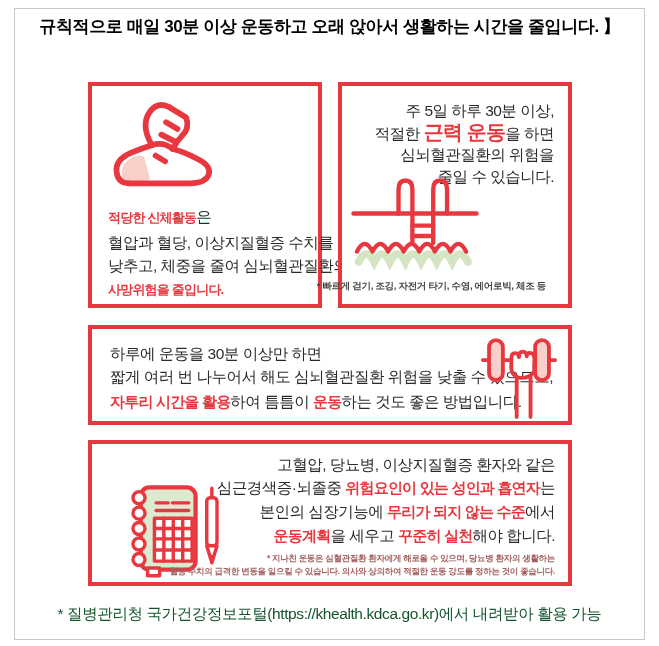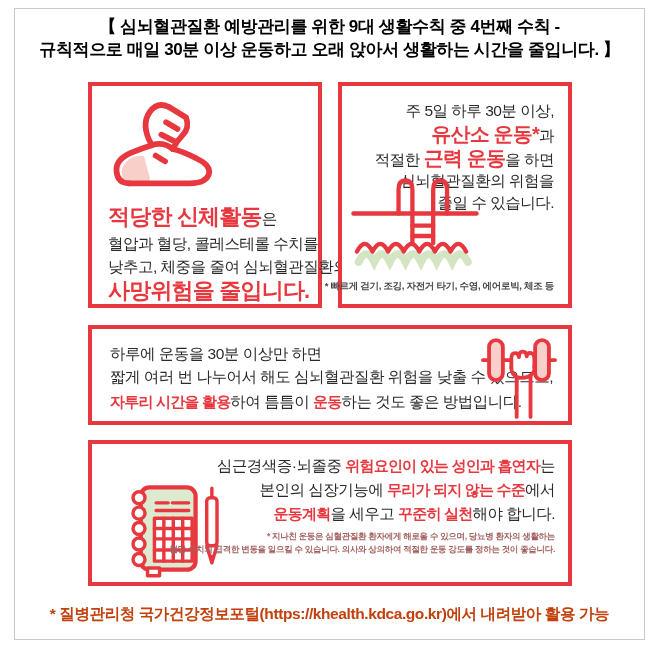--- a/index.html
+++ b/index.html
@@ -24,36 +24,36 @@
   .card{
     position:absolute;border:4px solid var(--red);background:#fff;box-sizing:border-box;
   }
   .card-activity{left:88px;top:82px;width:234px;height:226px;}
   .card-aerobic{left:338px;top:82px;width:234px;height:226px;}
   .card-spare{left:88px;top:325px;width:484px;height:100px;}
   .card-plan{left:88px;top:440px;width:484px;height:146px;}
 
   .nowrap{white-space:nowrap;}
   .blk{font-size:15.5px;color:#2a2a2a;letter-spacing:-0.5px;}
-  .red-big{font-size:22px;font-weight:bold;color:var(--red);letter-spacing:-0.8px;}
+  .red-big{font-size:13px;font-weight:bold;color:var(--red);letter-spacing:-0.8px;}
   .red-mid{font-size:15px;font-weight:bold;color:var(--red);letter-spacing:-0.8px;}
 
   
   .sneaker-wrap{position:absolute;left:14px;top:10px;width:124px;height:104px;}
   .c1-text{position:absolute;left:16px;top:118px;line-height:23px;}
   .c1-text .l1{line-height:26px;}
 
   
   .c2-text{
     position:absolute;right:14px;top:14px;display:flex;flex-direction:column;
     align-items:flex-end;line-height:22px;text-align:left;
   }
   .pool-wrap{position:absolute;left:8px;top:88px;width:130px;height:98px;}
   .c2-foot{
-    position:absolute;right:14px;bottom:11px;font-size:9.5px;color:#4a4343;
+    position:absolute;right:22px;bottom:11px;font-size:9.5px;color:#4a4343;
     letter-spacing:-0.3px;white-space:nowrap;font-weight:bold;
   }
 
   
   .c3-text{position:absolute;left:18px;top:13px;line-height:23px;}
   .c3-text .l3{line-height:27px;}
   .dumbbell-wrap{position:absolute;right:10px;top:5px;width:78px;height:86px;}
 
   
   .c4-text{
@@ -61,31 +61,30 @@
     align-items:flex-end;line-height:22px;text-align:right;
   }
   .c4-foot{
     margin-top:4px;font-size:8.5px;line-height:13px;color:#a3625f;
     letter-spacing:-0.3px;font-weight:bold;
   }
   .notebook-wrap{position:absolute;left:22px;top:40px;width:116px;height:96px;}
 
   .footer-note{
     position:absolute;top:604px;left:0;width:659px;text-align:center;
-    font-size:15.5px;font-weight:bold;color:#c2410c;letter-spacing:-0.4px;
+    font-size:15.5px;font-weight:normal;color:#14532d;letter-spacing:-0.4px;
   }
   svg{display:block;}
 </style>
 </head>
 <body>
 
 <div class="frame"></div>
 
 <div class="title">
-  <div>【 심뇌혈관질환 예방관리를 위한 9대 생활수칙 중 4번째 수칙 -</div>
   <div>규칙적으로 매일 30분 이상 운동하고 오래 앉아서 생활하는 시간을 줄입니다. 】</div>
 </div>
 
 <div class="card card-activity">
   <div class="sneaker-wrap">
     <svg viewBox="0 0 130 108" width="124" height="104">
       <path d="M17 85 Q14 73 24 66 Q32 60 40 63 L46 86 Q46 89 42 89 L23 89 Q18 89 17 85 Z" fill="#F8CFC9" stroke="none"></path>
       <g fill="none" stroke="#E8383F" stroke-width="6" stroke-linecap="round" stroke-linejoin="round">
         <path d="M24 91 Q12 91 11 78 Q10 66 26 59 Q38 54 48 51"></path>
         <path d="M24 91 L88 91 Q105 91 108 81 Q110 72 95 65 Q82 58 70 55"></path>
@@ -95,32 +94,29 @@
         <path d="M63 27 L75 34"></path>
         <path d="M58 40 L72 47"></path>
         <path d="M52 62 L62 68"></path>
       </g>
     </svg>
   </div>
   <div class="c1-text">
     <div class="l1 nowrap">
       <span class="red-big">적당한 신체활동</span><span class="blk">은</span>
     </div>
-    <div class="blk nowrap">혈압과 혈당, 콜레스테롤 수치를</div>
+    <div class="blk nowrap">혈압과 혈당, 이상지질혈증 수치를</div>
     <div class="blk nowrap">낮추고, 체중을 줄여 심뇌혈관질환의</div>
     <div class="red-big nowrap" style="line-height:26px;">사망위험을 줄입니다.</div>
   </div>
 </div>
 
 <div class="card card-aerobic">
   <div class="c2-text">
     <div class="blk nowrap">주 5일 하루 30분 이상,</div>
-    <div class="nowrap" style="line-height:24px;">
-      <span class="red-big" style="font-size:20px;">유산소 운동*</span><span class="blk">과</span>
-    </div>
     <div class="nowrap" style="line-height:20px;">
       <span class="blk">적절한 </span><span class="red-big" style="font-size:20px;">근력 운동</span><span class="blk">을 하면</span>
     </div>
     <div class="blk nowrap">심뇌혈관질환의 위험을</div>
     <div class="blk nowrap">줄일 수 있습니다.</div>
   </div>
   <div class="pool-wrap">
     <svg viewBox="0 0 150 110" width="130" height="98">
       <g fill="none" stroke="#D3E5C2" stroke-width="9" stroke-linecap="round">
         <path d="M10 100 Q19 82 28 100 Q37 82 46 100 Q55 82 64 100 Q73 82 82 100 Q91 82 100 100 Q109 82 118 100 Q127 82 136 100"></path>
@@ -176,20 +172,21 @@
         <path d="M53 40 V90 M64 40 V90 M75 40 V90 M42 52 H86 M42 64 H86 M42 77 H86" fill="none" stroke-width="4"></path>
         <rect x="34" y="98" width="14" height="9" fill="#fff" stroke-width="4"></rect>
         <path d="M109 15 V5" fill="none" stroke-width="4"></path>
         <rect x="103" y="16" width="12" height="56" rx="4" fill="#fff" stroke-width="4"></rect>
         <path d="M103 72 L109 92 L115 72 Z" fill="#fff" stroke-width="4"></path>
         <path d="M109 84 V92" fill="none" stroke-width="3"></path>
       </g>
     </svg>
   </div>
   <div class="c4-text">
+    <div class="blk nowrap">고혈압, 당뇨병, 이상지질혈증 환자와 같은</div>
     <div class="nowrap" style="line-height:24px;">
       <span class="blk">심근경색증·뇌졸중 </span><span class="red-mid">위험요인이 있는 성인과 흡연자</span><span class="blk">는</span>
     </div>
     <div class="nowrap" style="line-height:24px;">
       <span class="blk">본인의 심장기능에 </span><span class="red-mid">무리가 되지 않는 수준</span><span class="blk">에서</span>
     </div>
     <div class="nowrap" style="line-height:24px;">
       <span class="red-mid">운동계획</span><span class="blk">을 세우고 </span><span class="red-mid">꾸준히 실천</span><span class="blk">해야 합니다.</span>
     </div>
     <div class="c4-foot">

